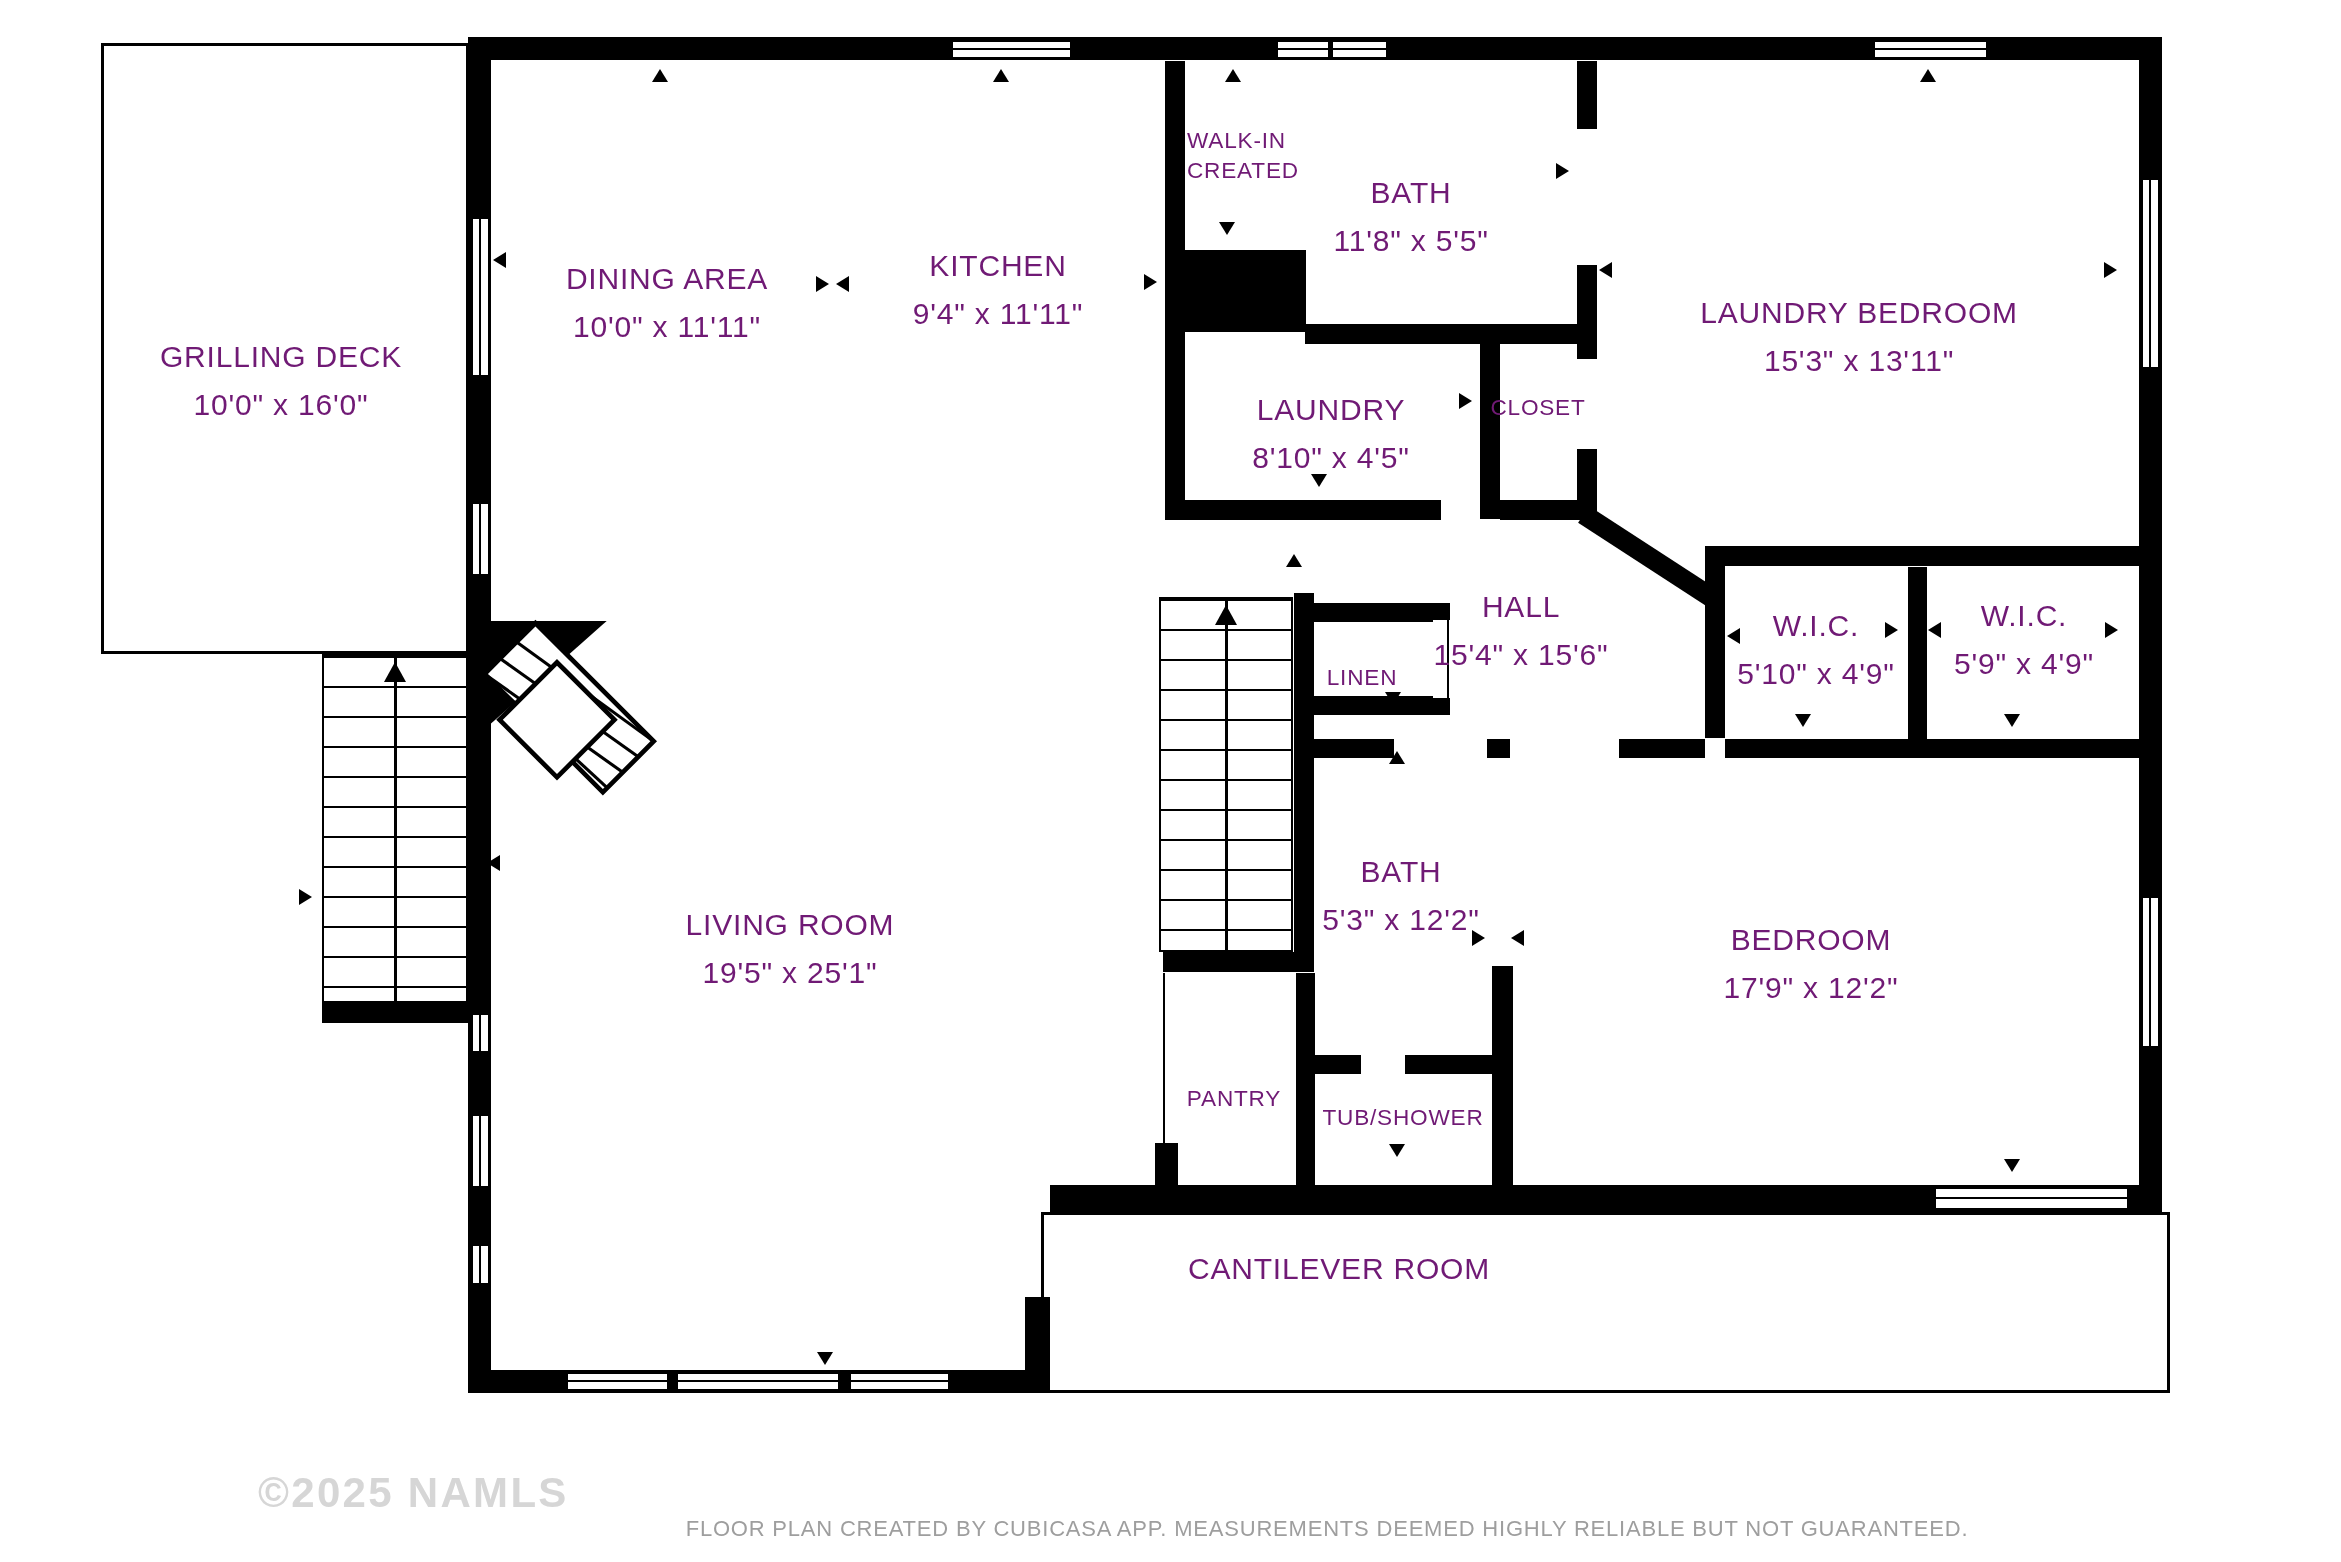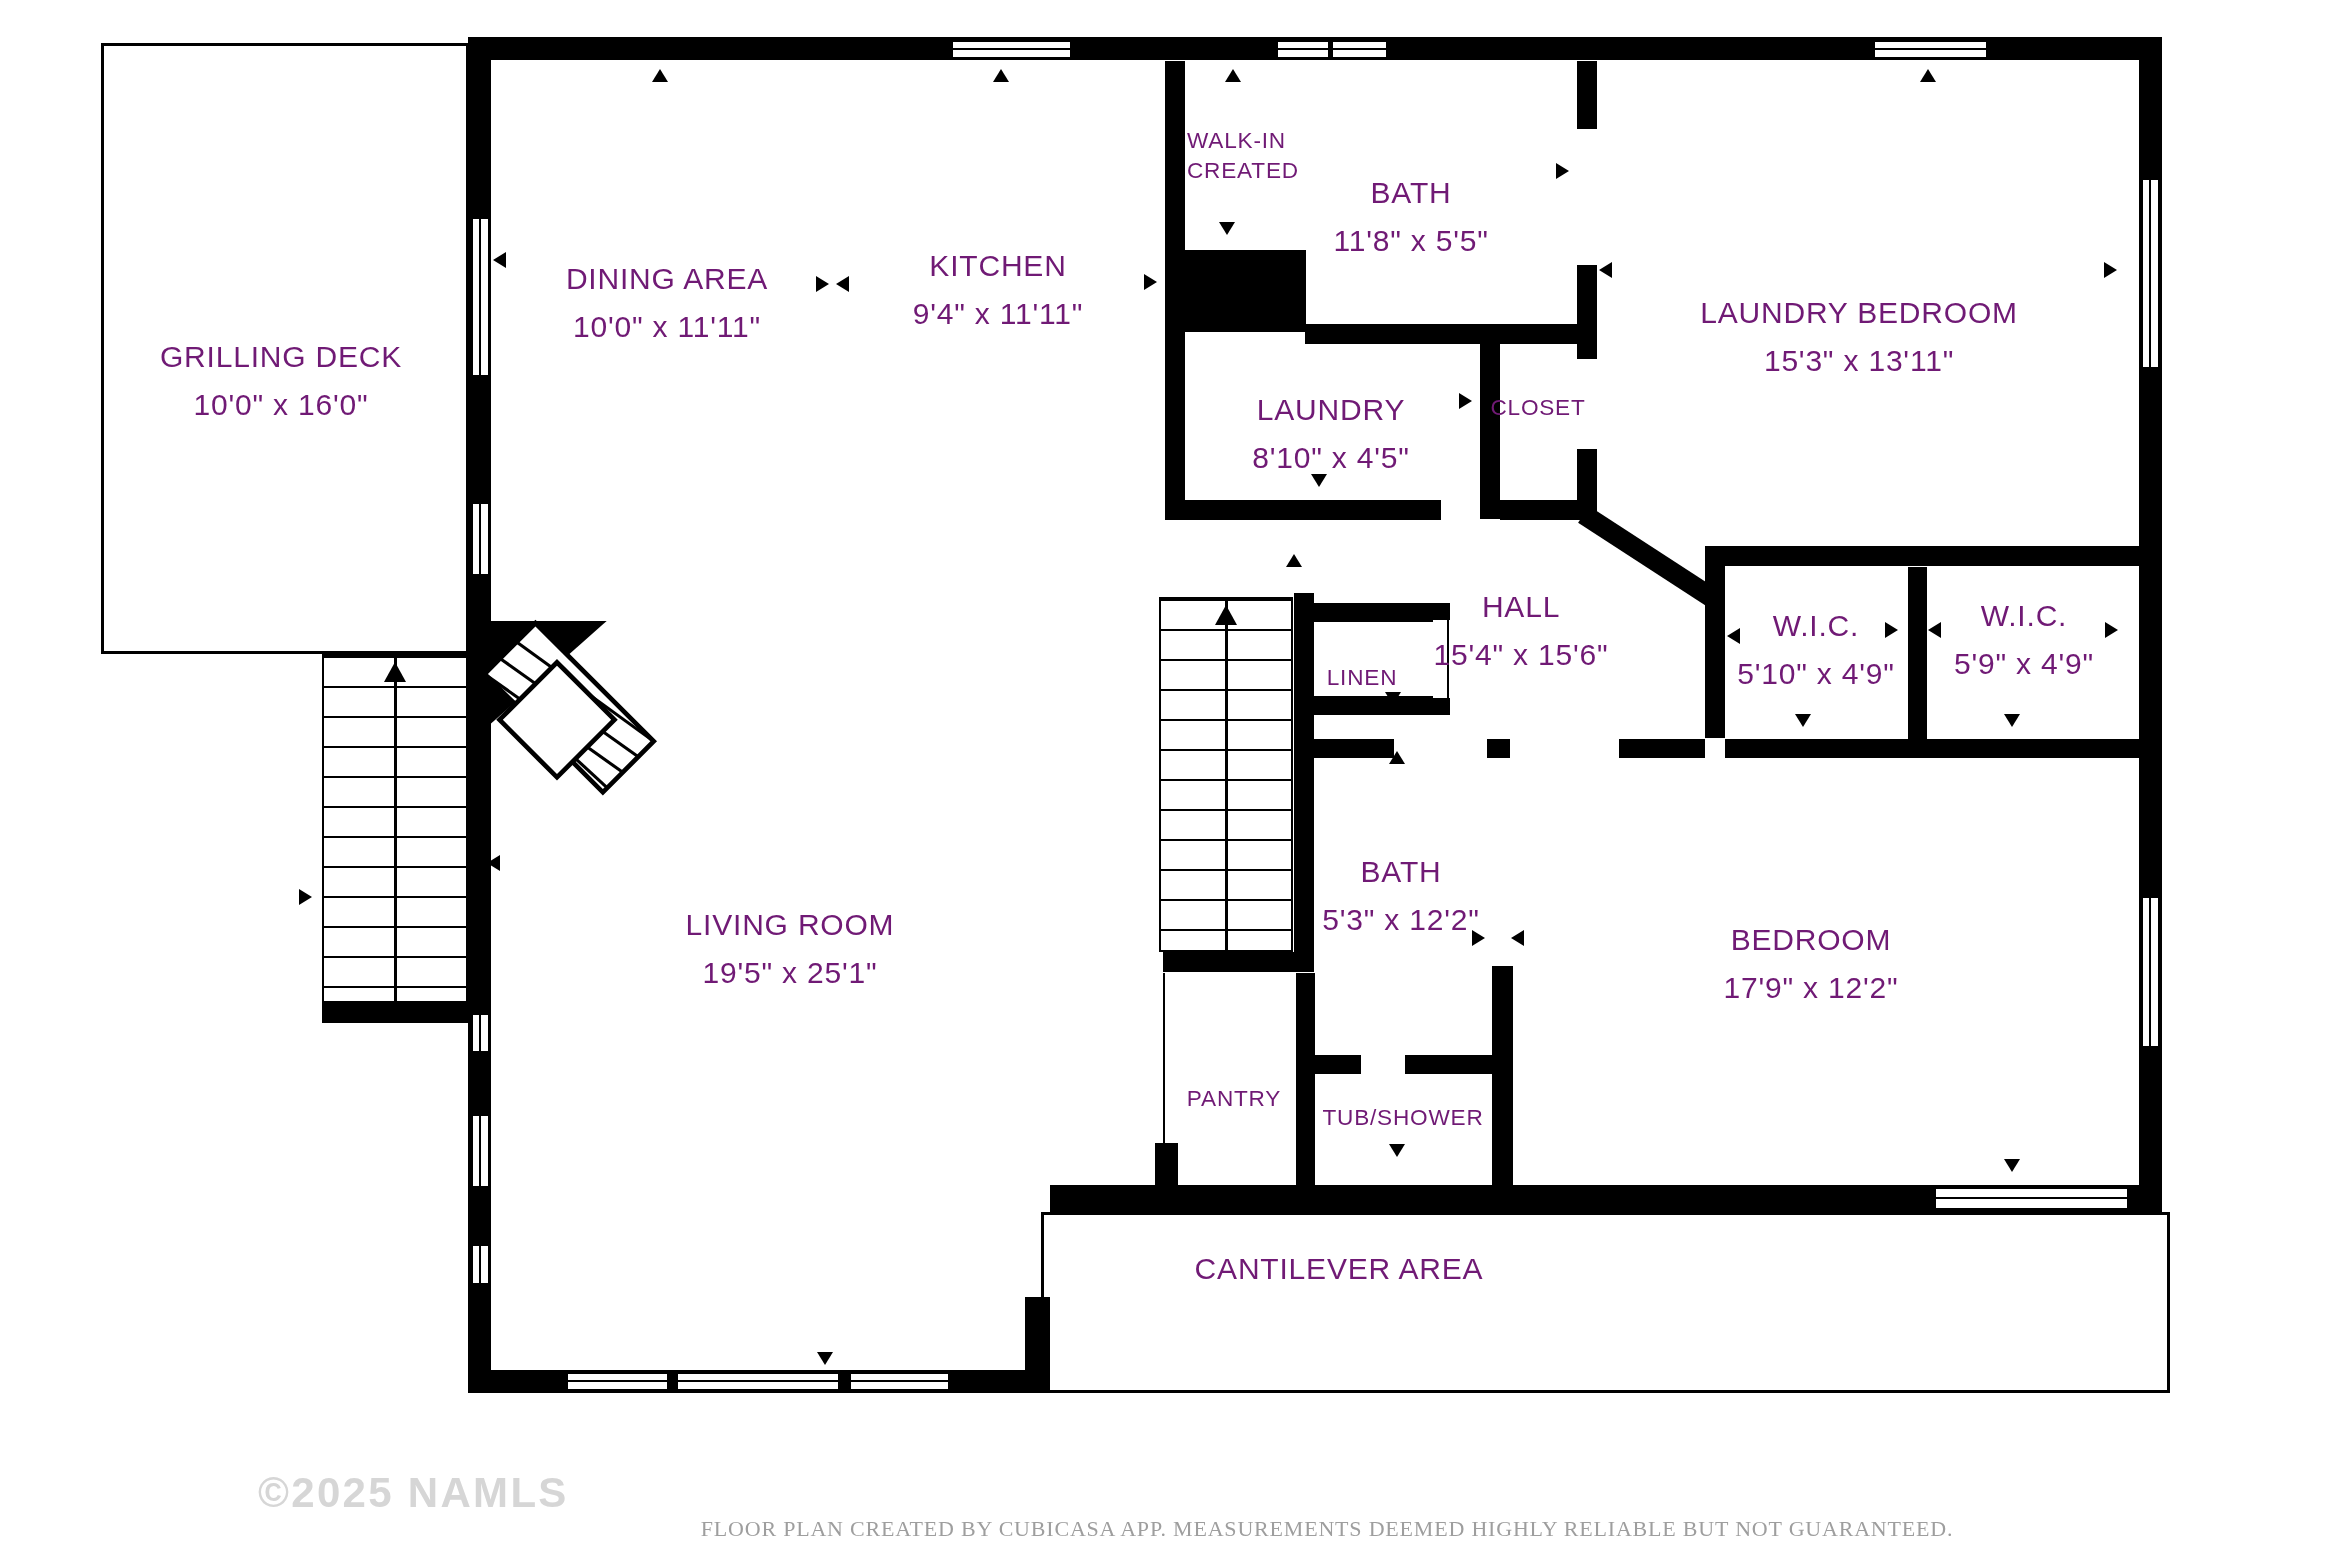--- a/index.html
+++ b/index.html
@@ -23,21 +23,21 @@
        font-size:30px;line-height:48px;color:#701a75;letter-spacing:0.8px;}
   .lbl.small{font-size:22.6px;line-height:30px;letter-spacing:0.8px;}
   .tri{position:absolute;width:0;height:0;}
   .tri.up{border-left:8.6px solid transparent;border-right:8.6px solid transparent;border-bottom:13.3px solid #000;}
   .tri.down{border-left:8.6px solid transparent;border-right:8.6px solid transparent;border-top:13.3px solid #000;}
   .tri.left{border-top:8.6px solid transparent;border-bottom:8.6px solid transparent;border-right:13.3px solid #000;}
   .tri.right{border-top:8.6px solid transparent;border-bottom:8.6px solid transparent;border-left:13.3px solid #000;}
   #watermark{position:absolute;left:258px;top:1469px;font-size:42px;letter-spacing:2.3px;
              color:#d6d6d6;font-weight:bold;}
   #footer{position:absolute;left:1327px;top:1516px;transform:translateX(-50%);
-          font-size:22px;color:#9e9e9e;white-space:nowrap;letter-spacing:0.8px;font-family:Liberation Serif, serif;}
+          font-size:22px;color:#9e9e9e;white-space:nowrap;letter-spacing:0.8px;}
 </style>
 </head>
 <body>
 
 <div id="plan">
 
   <div class="thinbox" style="left:101px;top:43px;width:368px;height:611px;"></div>
   <div class="thinbox" style="left:1041px;top:1212px;width:1129px;height:181px;"></div>
 
   <div class="stairs" style="left:322px;top:654px;width:146px;height:349px;">
@@ -232,19 +232,19 @@
     <div>BEDROOM</div>
     <div>17'9" x 12'2"</div>
   </div>
   <div class="lbl small" style="left:1234px;top:1099px;">
     <div>PANTRY</div>
   </div>
   <div class="lbl small" style="left:1403px;top:1118px;">
     <div>TUB/SHOWER</div>
   </div>
   <div class="lbl" style="left:1339px;top:1269px;">
-    <div>CANTILEVER AREA</div>
+    <div>CANTILEVER ROOM</div>
   </div>
 
   <div id="watermark">©2025 NAMLS</div>
   <div id="footer">FLOOR PLAN CREATED BY CUBICASA APP. MEASUREMENTS DEEMED HIGHLY RELIABLE BUT NOT GUARANTEED.</div>
 </div>
 
 
 </body></html>

